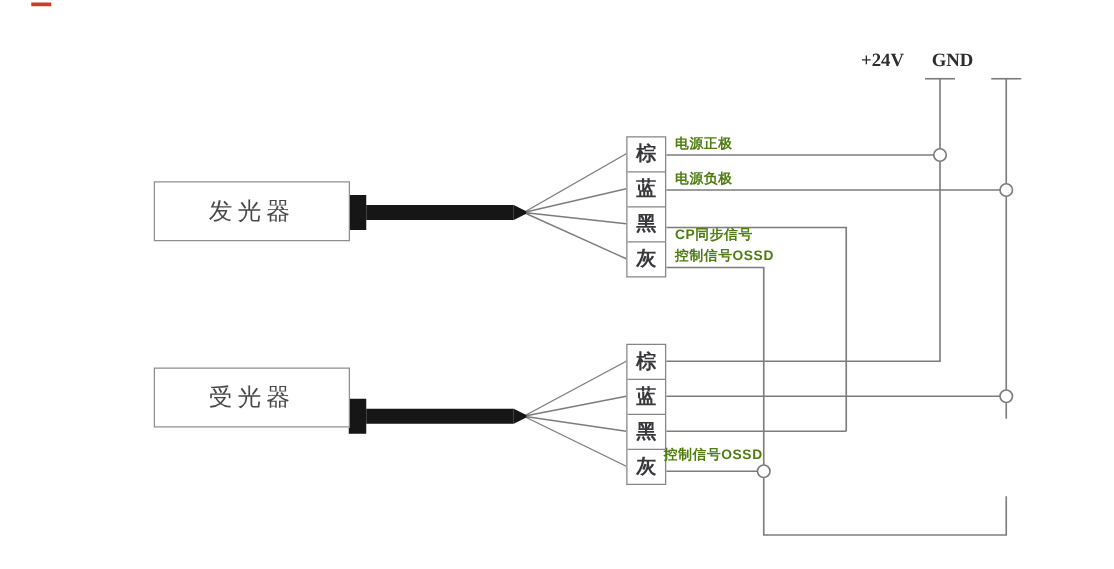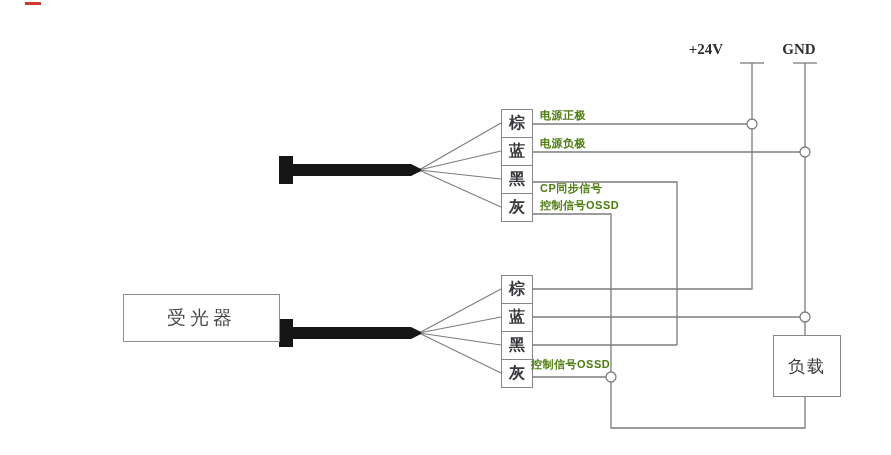--- a/index.html
+++ b/index.html
@@ -97,22 +97,25 @@
 
     <g fill="#ffffff" stroke="#7c7c80" stroke-width="1.3">
       <circle cx="752" cy="124" r="5"></circle>
       <circle cx="805" cy="152" r="5"></circle>
       <circle cx="805" cy="317" r="5"></circle>
       <circle cx="611" cy="377" r="5"></circle>
     </g>
   </svg>
 
   <div class="abs terminal-label" style="left:676px; top:41px;">+24V</div>
-  <div class="abs terminal-label" style="left:769px; top:41px;">GND</div>
+  <div class="abs terminal-label" style="left:732px; top:41px;">GND</div>
 
+  <div class="abs device-box" id="emitter-box">
+    <span>发光器</span>
+  </div>
 
   <div class="abs device-box" id="receiver-box">
     <span>受光器</span>
   </div>
 
   <div class="abs wire-grid" id="emitter-grid">
     <div class="wire-cell">棕</div>
     <div class="wire-cell">蓝</div>
     <div class="wire-cell">黑</div>
     <div class="wire-cell">灰</div>
@@ -125,17 +128,14 @@
     <div class="wire-cell">灰</div>
   </div>
 
   <div class="abs fn-label" style="left:540px; top:106px;">电源正极</div>
   <div class="abs fn-label" style="left:540px; top:134px;">电源负极</div>
   <div class="abs fn-label" style="left:540px; top:179px;">CP同步信号</div>
   <div class="abs fn-label" style="left:540px; top:196px;">控制信号OSSD</div>
 
   <div class="abs fn-label" style="left:531px; top:355px;">控制信号OSSD</div>
 
-  <div class="abs load-box">
-    <span>负载</span>
-  </div>
 
 </div>
 
 </body></html>

